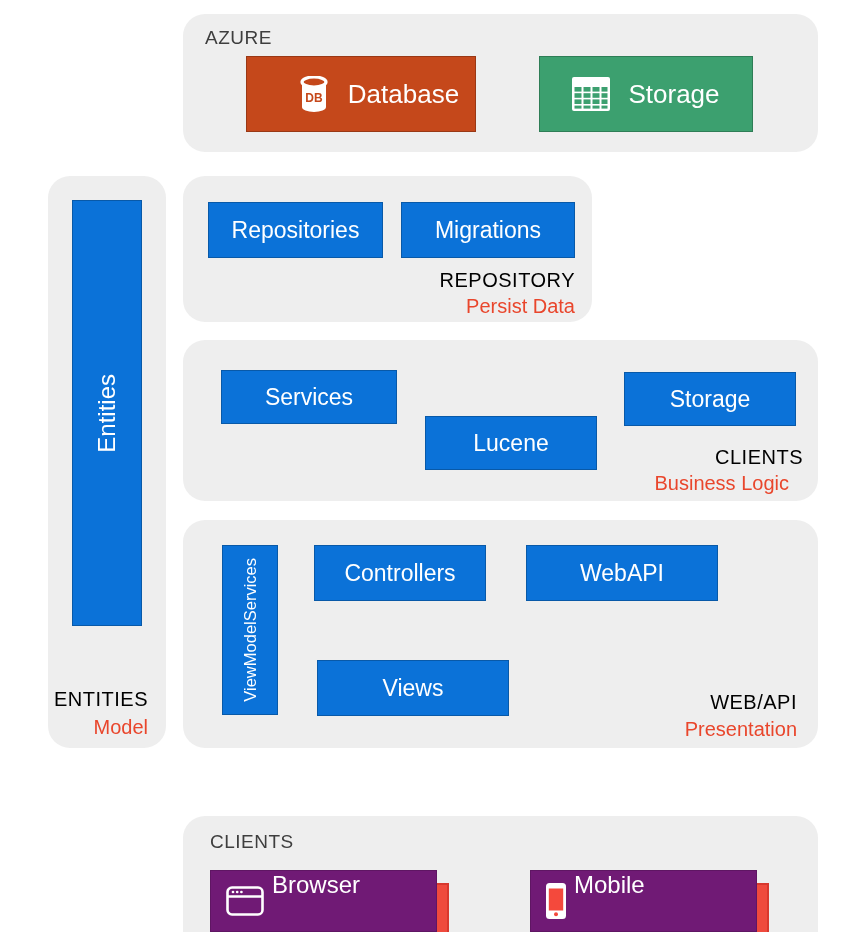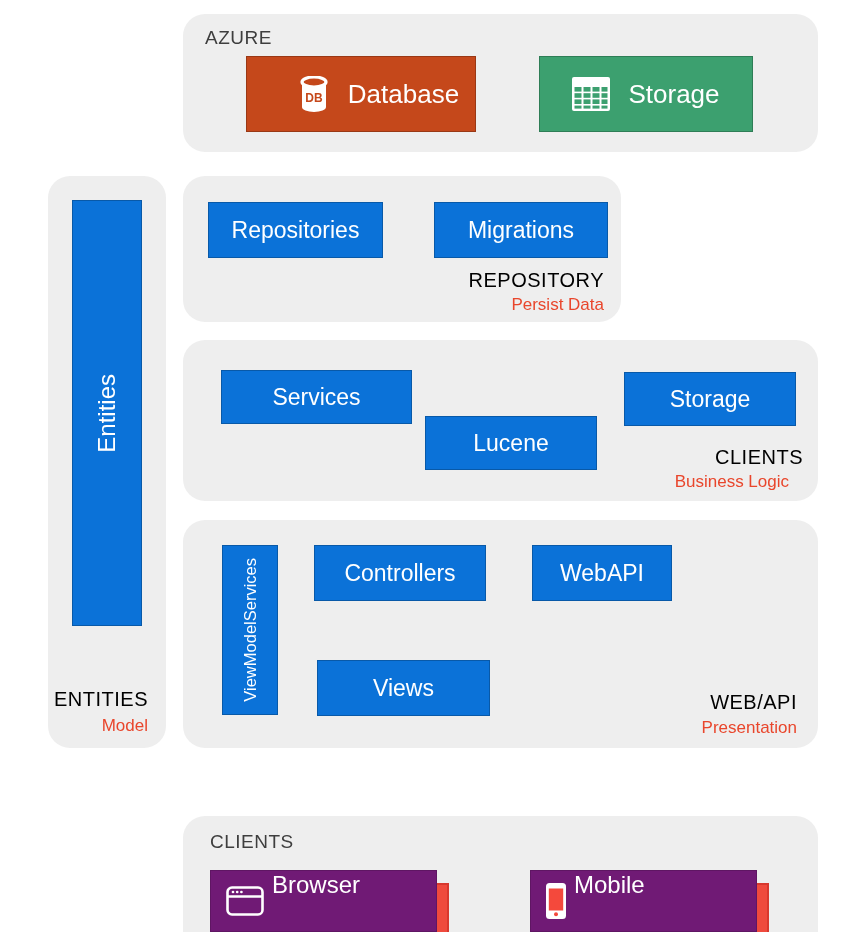--- a/index.html
+++ b/index.html
@@ -3,65 +3,65 @@
 <meta charset="utf-8">
 <style>
   html,body{margin:0;padding:0;background:#ffffff;}
   .canvas{
     position:relative;width:850px;height:932px;background:#ffffff;
     font-family:"Liberation Sans", sans-serif;overflow:hidden;
   }
   .panel{position:absolute;background:#eeeeee;border-radius:22px;}
   .panel-title{position:absolute;font-size:19px;letter-spacing:.5px;color:#3e3e3e;}
   .layer-name{position:absolute;font-size:20px;letter-spacing:.5px;color:#000000;text-align:right;}
-  .layer-role{position:absolute;font-size:17px;color:#e9462c;}
+  .layer-role{position:absolute;font-size:20px;color:#e9462c;}
 
   .node{
     position:absolute;background:#0b72d8;border:1px solid rgba(0,0,0,.22);
     color:#ffffff;display:flex;align-items:center;justify-content:center;
     font-size:23px;box-sizing:border-box;
   }
   .vtext{writing-mode:vertical-rl;transform:rotate(180deg);white-space:nowrap;}
 
   
   #azure-panel{left:183px;top:14px;width:635px;height:138px;}
   #entities-panel{left:48px;top:176px;width:118px;height:572px;}
-  #repository-panel{left:183px;top:176px;width:409px;height:146px;padding-left:29px;}
+  #repository-panel{left:183px;top:176px;width:409px;height:146px;}
   #service-panel{left:183px;top:340px;width:635px;height:161px;}
   #webapi-panel{left:183px;top:520px;width:635px;height:228px;}
   #clients-panel{left:183px;top:768px;width:635px;height:142px;margin-top:48px;}
 
   
   #azure-title{left:22px;top:13px;}
   #database-node{left:63px;top:42px;width:230px;height:76px;background:#c5481b;font-size:26px;gap:20px;padding-left:37px;}
   #storage-azure-node{left:356px;top:42px;width:214px;height:76px;background:#3ca06f;font-size:26px;gap:18px;}
 
   
   #entities-node{left:24px;top:24px;width:70px;height:426px;font-size:24px;}
   #entities-name{right:18px;top:512px;}
   #entities-role{right:18px;top:540px;}
 
   
   #repositories-node{left:25px;top:26px;width:175px;height:56px;}
-  #migrations-node{left:218px;top:26px;width:174px;height:56px;margin-left:33px;}
+  #migrations-node{left:218px;top:26px;width:174px;height:56px;}
   #repository-name{right:17px;top:93px;}
   #repository-role{right:17px;top:119px;}
 
   
-  #services-node{left:38px;top:30px;width:191px;height:54px;}
+  #services-node{left:38px;top:30px;width:176px;height:54px;}
   #lucene-node{left:242px;top:32px;width:172px;height:54px;margin-top:44px;}
   #storage-service-node{left:441px;top:32px;width:172px;height:54px;}
   #service-name{right:15px;top:106px;}
   #service-role{right:29px;top:132px;}
 
   
   #viewmodelservices-node{left:39px;top:25px;width:56px;height:170px;font-size:16.5px;}
   #controllers-node{left:131px;top:25px;width:172px;height:56px;}
-  #webapi-node{left:343px;top:25px;width:140px;height:56px;margin-left:6px;}
-  #views-node{left:134px;top:140px;width:173px;height:56px;}
+  #webapi-node{left:343px;top:25px;width:192px;height:56px;}
+  #views-node{left:134px;top:140px;width:192px;height:56px;}
   #webapi-name{right:21px;top:171px;}
   #webapi-role{right:21px;top:198px;}
 
   
   #clients-title{left:27px;top:15px;}
   .client-stack{position:absolute;width:227px;height:62px;}
   #browser-stack{left:27px;top:54px;}
   #mobile-stack{left:347px;top:54px;}
   .client-back{
     position:absolute;left:12px;top:13px;width:100%;height:100%;

